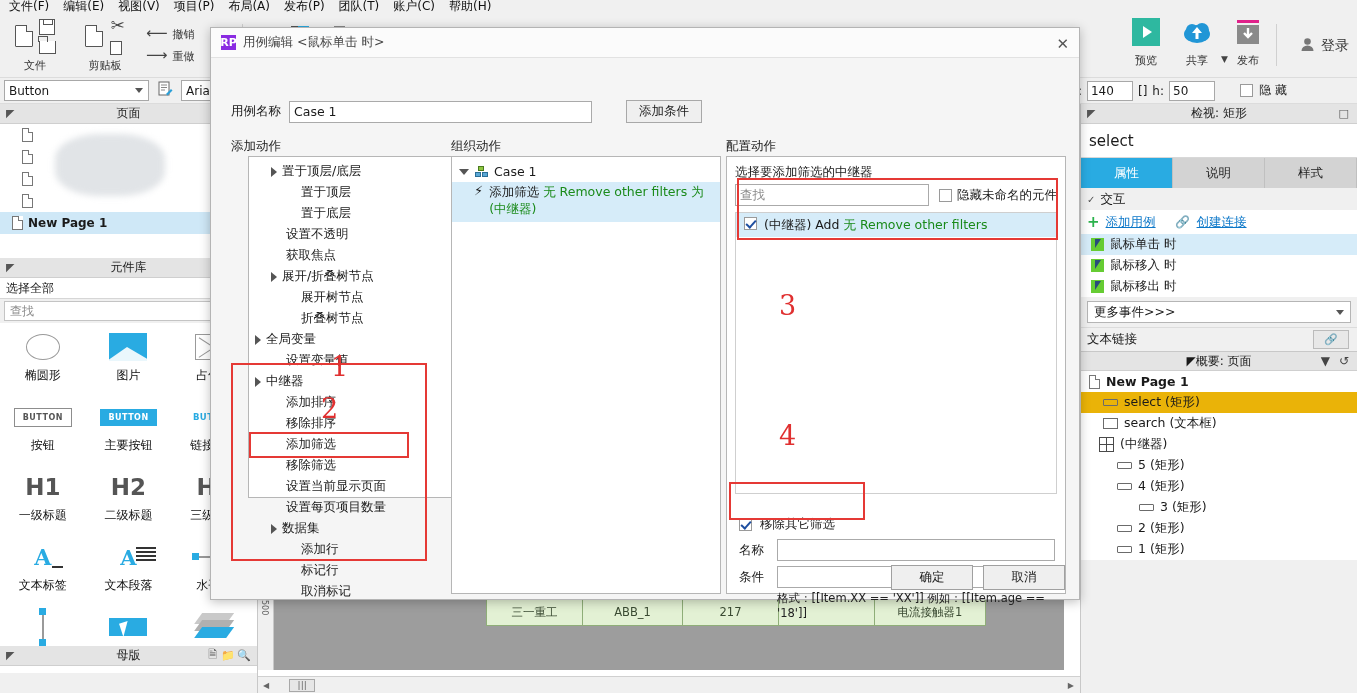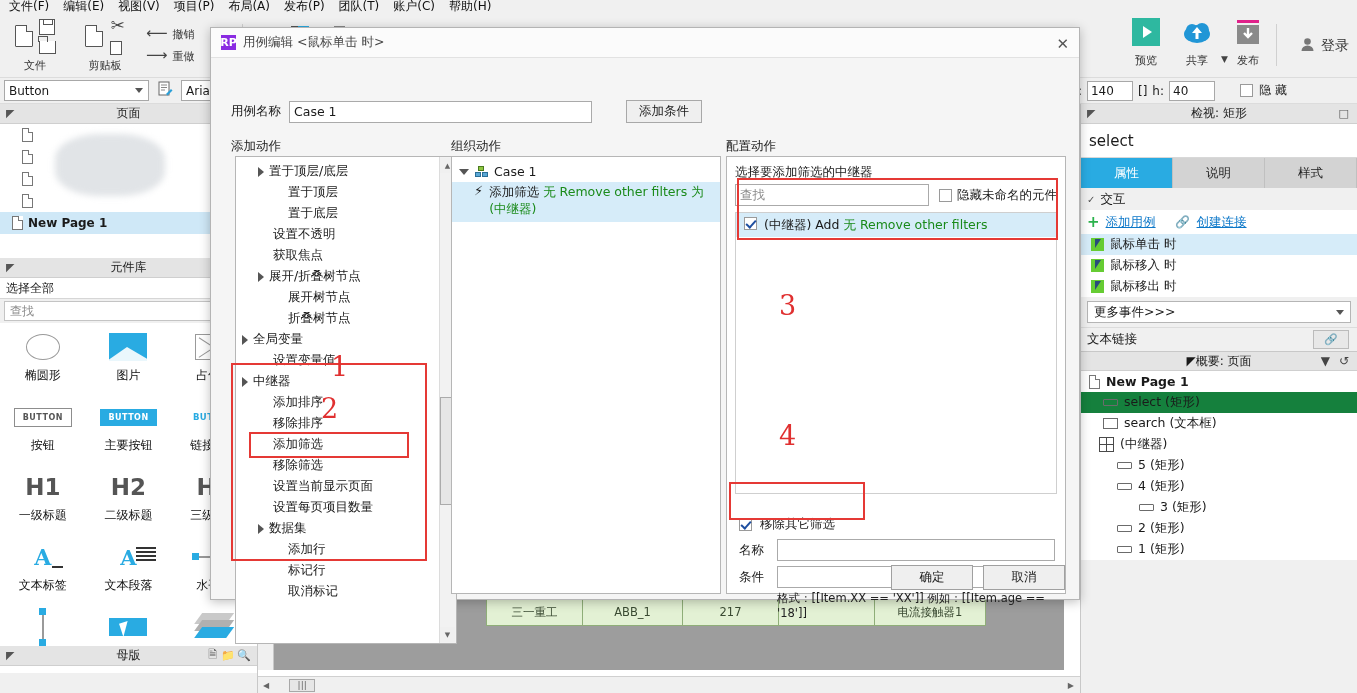--- a/index.html
+++ b/index.html
@@ -140,21 +140,21 @@
   .tlink{height:24px;display:flex;align-items:center;padding-left:6px;font-size:12.5px;background:#f0f0f0;
          border-top:1px solid #dcdcdc;position:relative;}
   .tlink .pill{position:absolute;right:8px;top:2px;width:36px;height:19px;background:#e8e8e8;border:1px solid #bbb;
                display:flex;align-items:center;justify-content:center;color:#29abe2;font-size:11px;}
 
   .outl-hdr{height:20px;background:#e4e4e4;border-top:1px solid #c8c8c8;border-bottom:1px solid #cfcfcf;
             display:flex;align-items:center;justify-content:center;font-size:12px;position:relative;}
   .outl-hdr .r-ic{position:absolute;right:8px;display:flex;gap:9px;color:#444;font-size:12px;}
   .outl{background:#fff;}
   .orow{height:21px;display:flex;align-items:center;gap:6px;font-size:12.5px;padding-left:8px;}
-  .orow.sel{background:#15803d;}
+  .orow.sel{background:#eab308;}
   .rect-ic{width:15px;height:7px;border:1.4px solid #6b6b6b;border-radius:1px;flex:none;}
   .tb-ic{width:15px;height:11px;border:1.4px solid #6b6b6b;flex:none;}
   .rep-ic{width:15px;height:15px;border:1.4px solid #4a4a4a;position:relative;flex:none;}
   .rep-ic:before{content:"";position:absolute;left:5.5px;top:-1.4px;width:1.4px;height:15px;background:#4a4a4a;}
   .rep-ic:after{content:"";position:absolute;top:5.5px;left:-1.4px;height:1.4px;width:15px;background:#4a4a4a;}
 
   
   .canvas{position:absolute;left:258px;top:104px;width:822px;height:589px;background:#fff;}
   .canvas-grey{position:absolute;left:274px;top:600px;width:790px;height:70px;background:#9d9d9d;}
   .ruler-v{position:absolute;left:258px;top:560px;width:16px;height:110px;background:#f0f0f0;
@@ -362,21 +362,21 @@
     </div>
 
     <div style="position:absolute;right:142px;display:flex;align-items:center;gap:5px;">
       <div class="numbox" style="width:34px;"></div>
       <span class="lbl-s">y:</span>
       <div class="numbox">24</div>
       <span class="lbl-s">w:</span>
       <div class="numbox">140</div>
       <span class="lbl-s">[]</span>
       <span class="lbl-s">h:</span>
-      <div class="numbox">40</div>
+      <div class="numbox">50</div>
     </div>
     <div style="position:absolute;right:70px;display:flex;align-items:center;gap:6px;">
       <span class="chk"></span>
       <span class="lbl-s">隐 藏</span>
     </div>
   </div>
 
   <div class="left-pane">
     <div class="pane-hdr">
       <span class="hdr-ic" style="left:6px;">◤</span>
@@ -664,21 +664,21 @@
         <div class="tinput" style="width:303px;">
           <span>Case 1</span>
         </div>
         <div class="gbtn" style="margin-left:26px;">添加条件</div>
       </div>
 
       <span class="col-lbl" style="left:20px;top:80px;">添加动作</span>
       <span class="col-lbl" style="left:240px;top:80px;">组织动作</span>
       <span class="col-lbl" style="left:515px;top:80px;">配置动作</span>
 
-      <div class="panel" style="left:24px;top:98px;width:222px;height:488px;">
+      <div class="panel" style="left:37px;top:98px;width:222px;height:342px;">
         <div class="tree" style="position:absolute;left:0;top:0;width:204px;">
           <div class="tnode" style="padding-left:22px;">
                 <span class="tri"></span>
                 <span>置于顶层/底层</span>
               </div>
           <div class="tnode" style="padding-left:52px;">
                 <span>置于顶层</span>
               </div>
           <div class="tnode" style="padding-left:52px;">
                 <span>置于底层</span>

